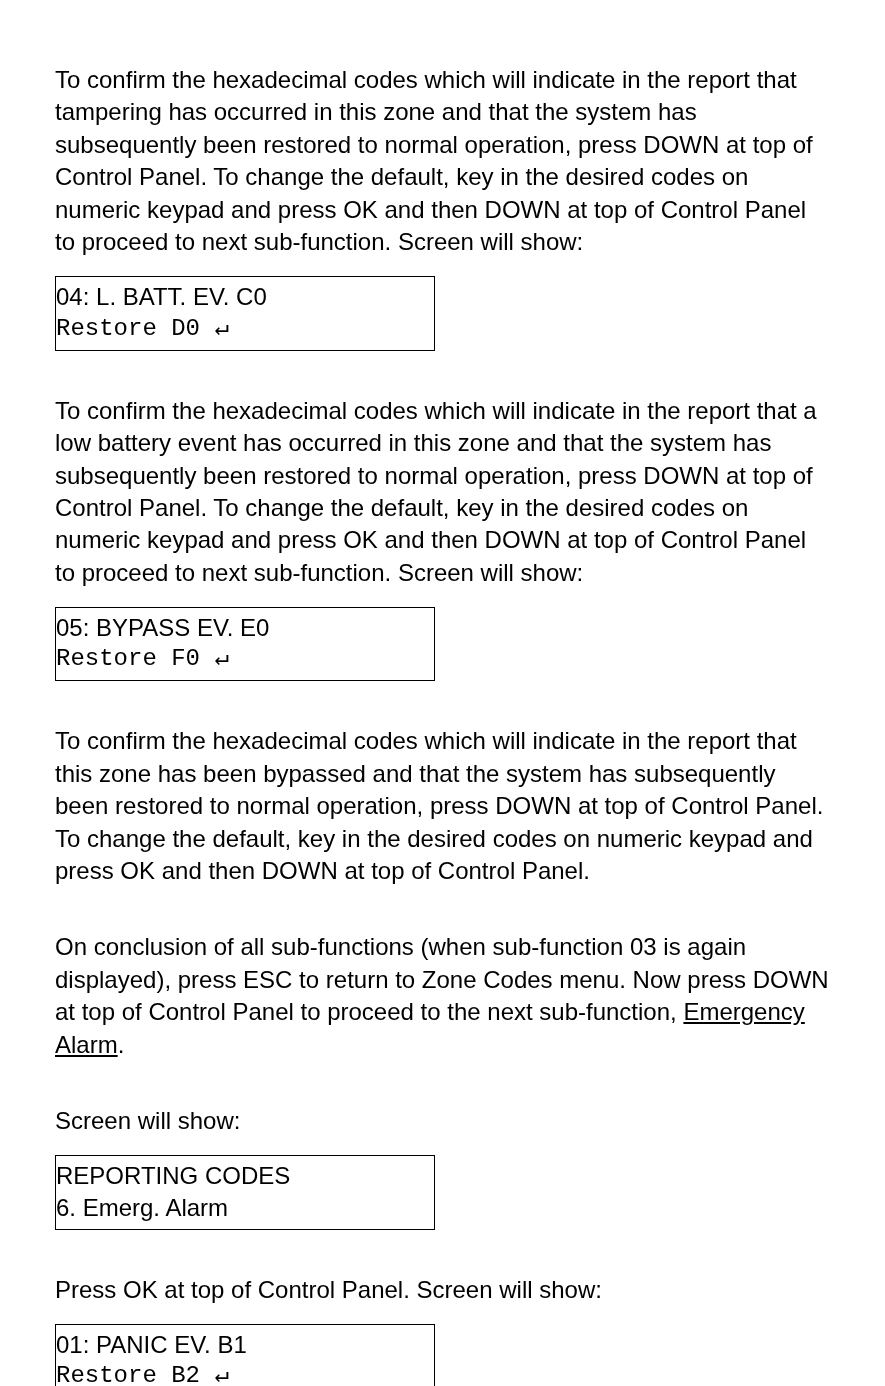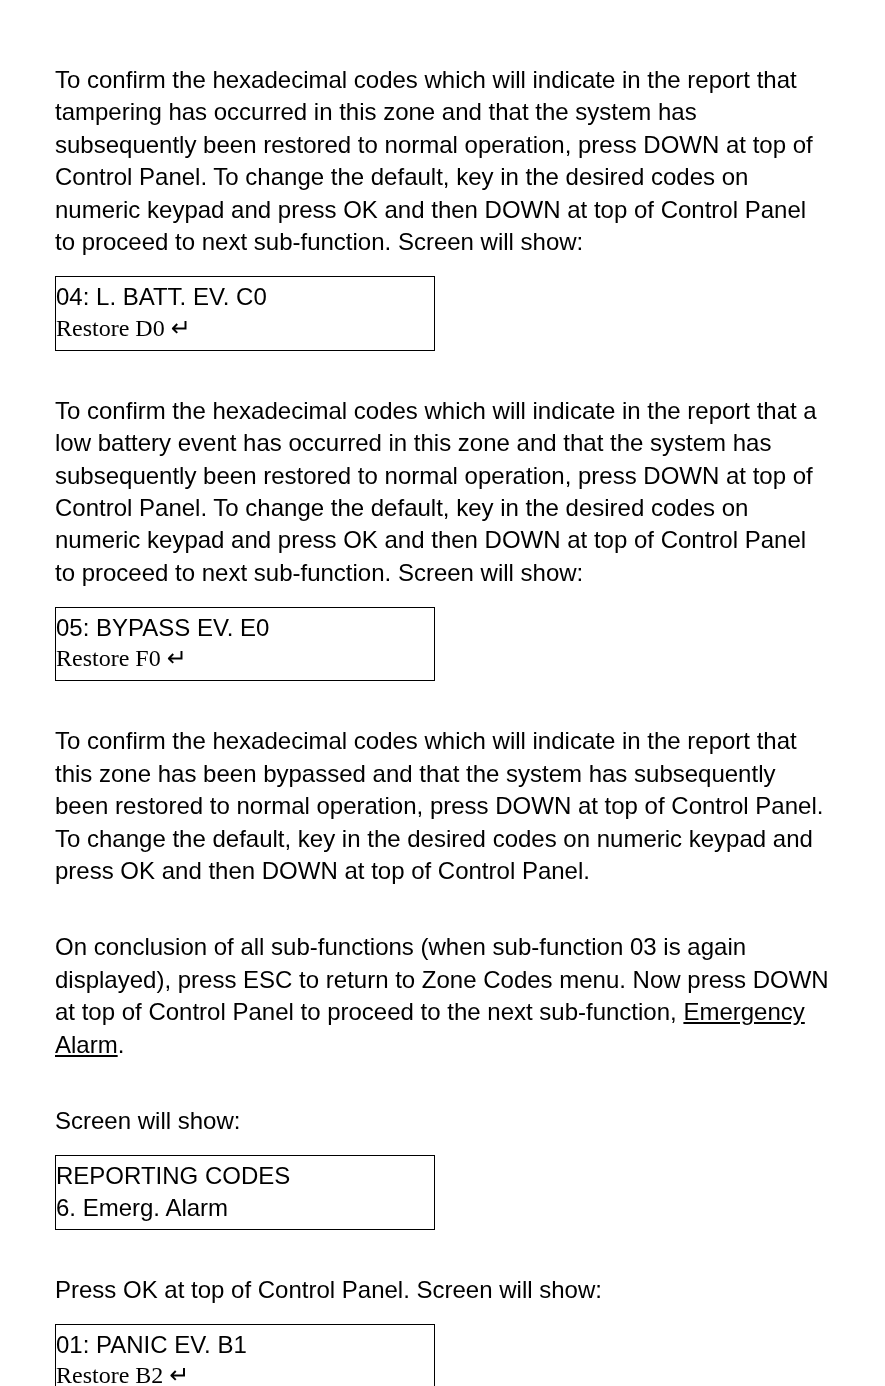--- a/index.html
+++ b/index.html
@@ -43,21 +43,21 @@
     }
     .footer-doc {
       font-size: 18px;
       margin-left: -40px;
       display: flex;
     }
     .footer-doc .docnum {
       width: 480px;
     }
     .enter-symbol {
-      font-family: Liberation Serif, serif;
+      font-family: Liberation Mono, monospace;
     }
   </style>
 </head>
 <body>
 
 <p class="para">To confirm the hexadecimal codes which will indicate in the report that tampering has occurred in this zone and that the system has subsequently been restored to normal operation, press DOWN at top of Control Panel. To change the default, key in the desired codes on numeric keypad and press OK and then DOWN at top of Control Panel to proceed to next sub-function. Screen will show:</p>
 
 <div class="screen-box">
   <span class="line">04: L. BATT. EV. C0</span>
   <span class="line enter-symbol">Restore D0    ↵</span>

